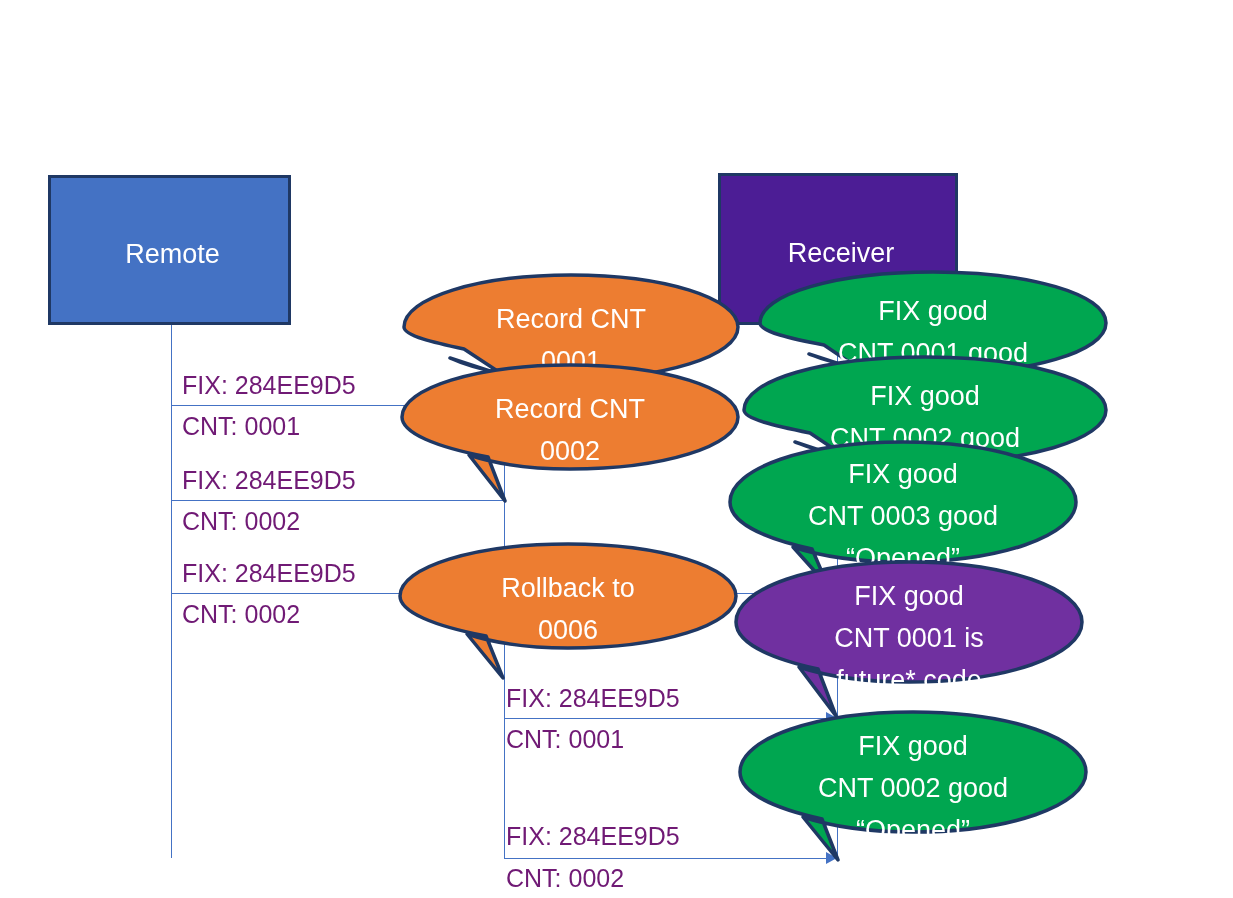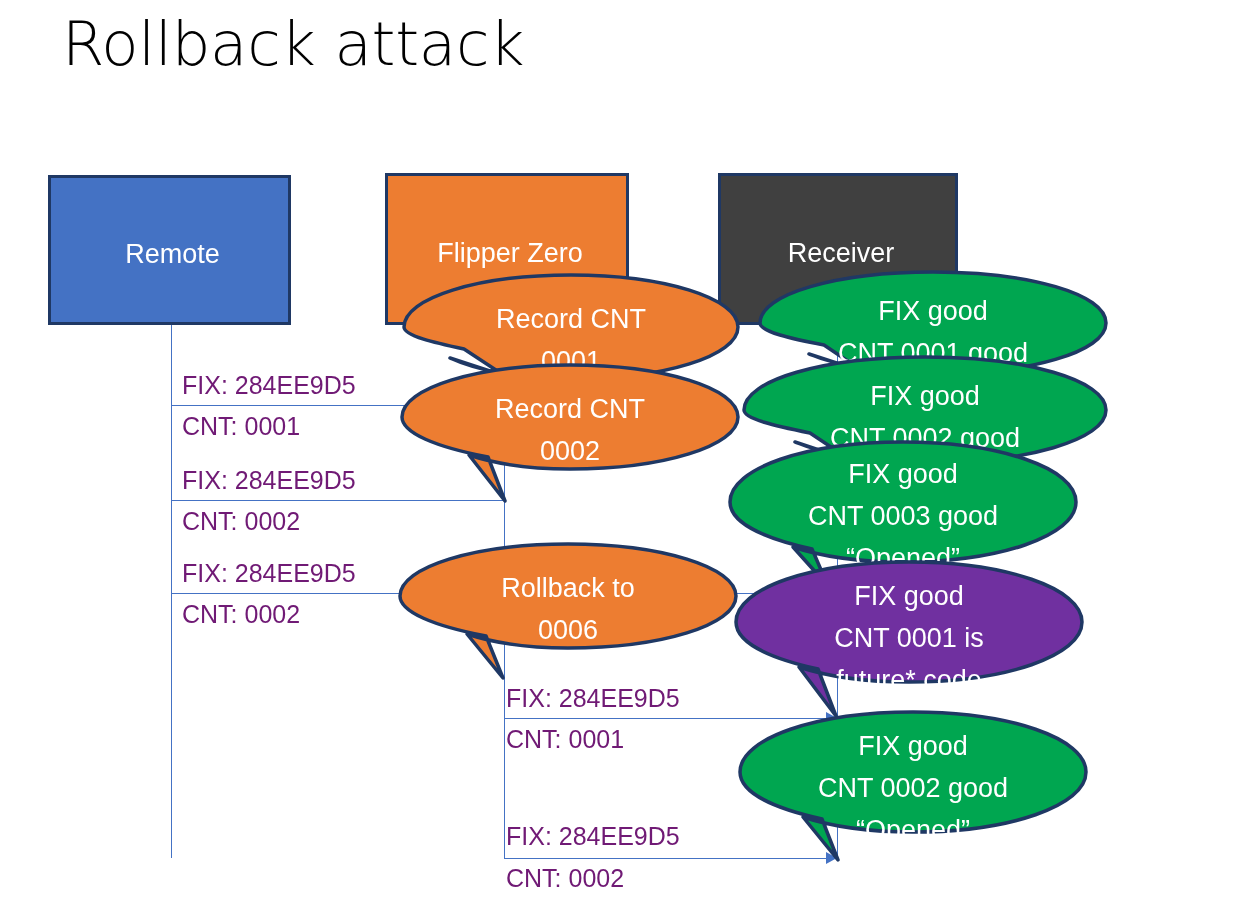--- a/index.html
+++ b/index.html
@@ -95,21 +95,20 @@
     white-space: pre;
     pointer-events: none;
     margin-top: 8px;
   }
 </style>
 </head>
 <body>
 
 <div id="slide">
 
-  <div id="slide-title">Rollback attack</div>
 
   <div class="lifeline" style="left:171px; top:325px; height:533px;"></div>
   <div class="lifeline" style="left:504px; top:325px; height:533px;"></div>
   <div class="lifeline" style="left:837px; top:325px; height:533px;"></div>
 
   <div class="msg-line" style="left:171px; top:405px; width:334px;"></div>
   <div class="msg-label" style="left:182px; top:371px;">FIX: 284EE9D5</div>
   <div class="msg-label" style="left:182px; top:412px;">CNT: 0001</div>
 
   <div class="msg-line" style="left:171px; top:500px; width:334px;"></div>
@@ -127,25 +126,22 @@
 
   <div class="msg-line" style="left:504px; top:858px; width:326px;"></div>
   <div class="msg-arrow" style="left:826px; top:852px;"></div>
   <div class="msg-label" style="left:506px; top:822px;">FIX: 284EE9D5</div>
   <div class="msg-label" style="left:506px; top:864px;">CNT: 0002</div>
 
   <div class="actor-box" style="left:48px; top:175px; width:243px; height:150px; background:#4472C4;">
     <div class="actor-label" style="top:61px;">Remote</div>
   </div>
 
-  <div class="actor-box" style="left:385px; top:173px; width:244px; height:152px; background:#ED7D31;">
-    <div class="actor-label" style="top:62px;">Flipper Zero</div>
-  </div>
-
-  <div class="actor-box" style="left:718px; top:173px; width:240px; height:152px; background:#404040;">
+
+  <div class="actor-box" style="left:718px; top:173px; width:240px; height:152px; background:#4c1d95;">
     <div class="actor-label" style="top:62px;">Receiver</div>
   </div>
 
   <div class="callout" style="left:402px; top:273px; width:338px; height:110px;">
     <svg width="338" height="110" viewBox="0 0 338 110">
       <path d="M169 2 C262 2 336 25 336 54 C336 83 262 106 169 106 C120 106 76 98 48 85 L103 103 L62 76 C34 70 2 63 2 54 C2 25 76 2 169 2 Z" fill="#ED7D31" stroke="#1F3864" stroke-width="3.5" stroke-linejoin="round"></path>
     </svg>
     <div class="callout-text" style="top:17px;">Record CNT
 0001</div>
   </div>

